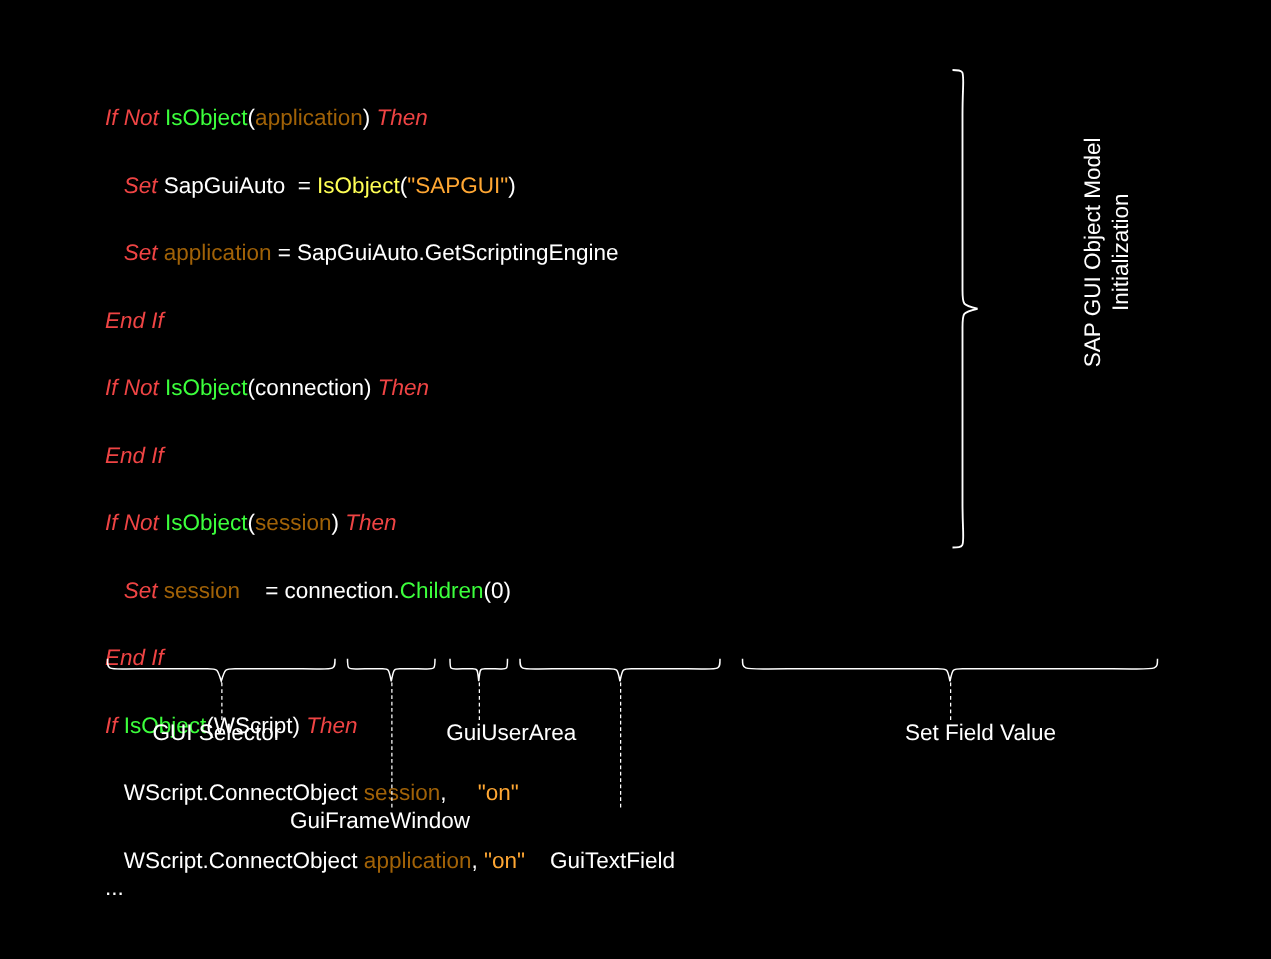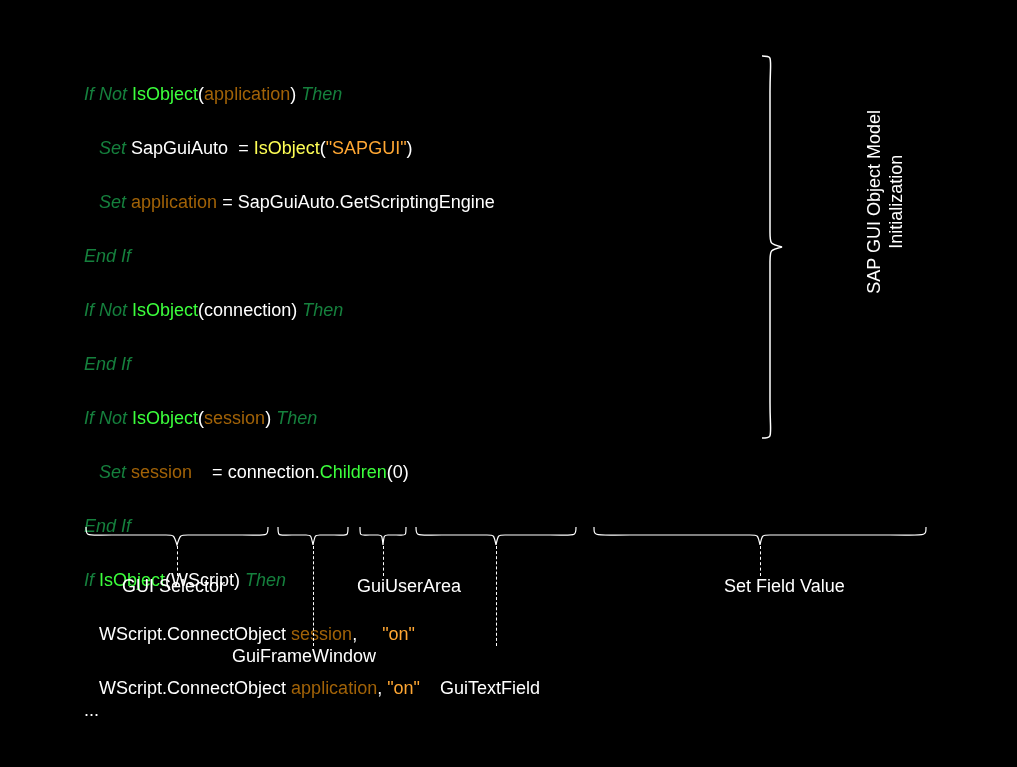--- a/index.html
+++ b/index.html
@@ -13,21 +13,21 @@
     position: relative;
     overflow: hidden;
   }
   .code-block {
     position: absolute;
     top: 54px;
     left: 84px;
     line-height: 27px;
     white-space: pre;
   }
-  .kw-red { color: #15803d; font-style: italic; margin-top: 11px; }       
+  .kw-red { color: #ef4444; font-style: italic; margin-top: 11px; }       
   
   .fn-green { color: #3cff3c; }      
   .id-blue  { color: #a16207; }      
   .fn-yellow{ color: #ffff55; }      
   .str     { color: #ffa733; }       
   .plain   { color: #ffffff; }
   .vert-label {
     position: absolute;
     right: 110px;
     top: 110px;

